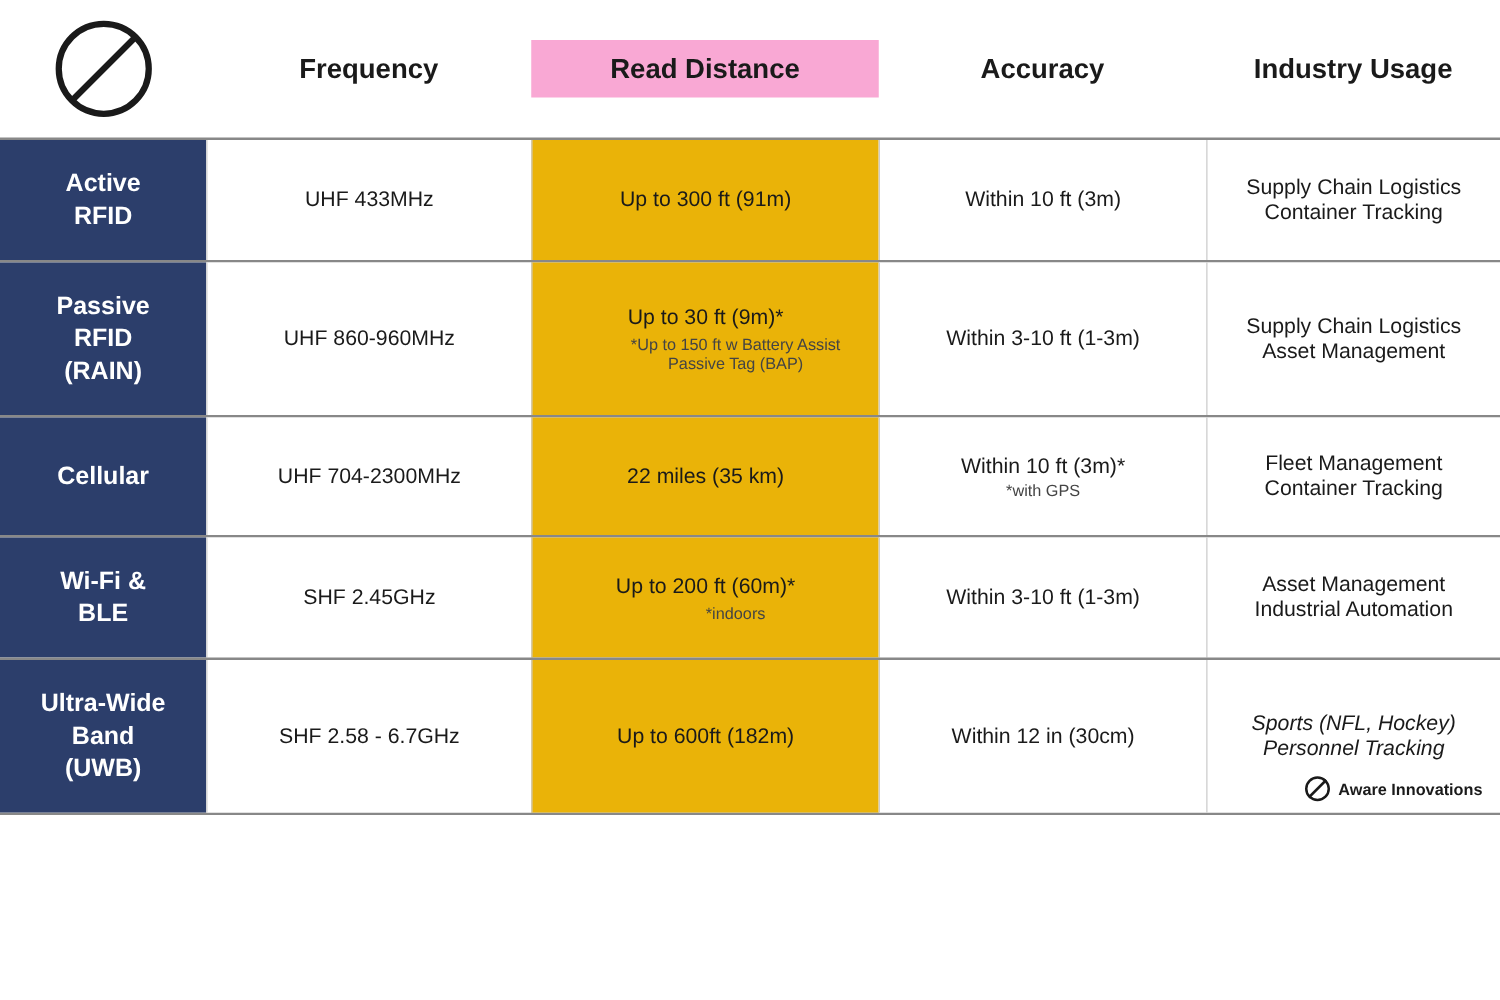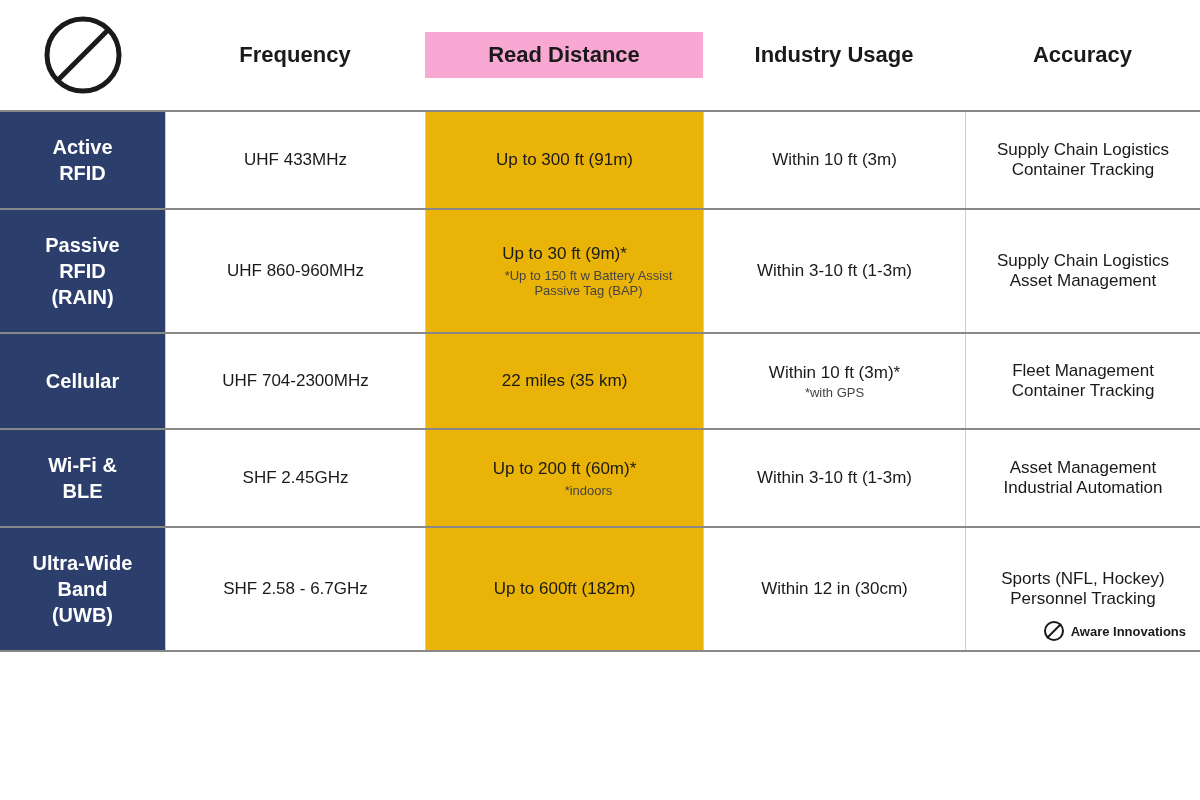--- a/index.html
+++ b/index.html
@@ -124,22 +124,22 @@
     <div class="logo-cell">
 
       <svg class="logo-svg" viewBox="0 0 80 80">
         <circle cx="40" cy="40" r="36" fill="none" stroke="#1a1a1a" stroke-width="5"></circle>
         <line x1="15" y1="65" x2="65" y2="15" stroke="#1a1a1a" stroke-width="5"></line>
         <line x1="22" y1="58" x2="58" y2="22" stroke="#1a1a1a" stroke-width="3"></line>
       </svg>
     </div>
     <div class="header-cell">Frequency</div>
     <div class="header-cell highlight">Read Distance</div>
+    <div class="header-cell">Accuracy</div>
     <div class="header-cell">Industry Usage</div>
-    <div class="header-cell">Accuracy</div>
   </div>
 
   <div class="data-rows">
 
     <div class="data-row">
       <div class="row-label">Active<br>RFID</div>
       <div class="data-cell">UHF 433MHz</div>
       <div class="data-cell highlight">
         <span>Up to 300 ft (91m)</span>
       </div>
@@ -188,21 +188,21 @@
     </div>
 
     <div class="data-row">
       <div class="row-label">Ultra-Wide<br>Band<br>(UWB)</div>
       <div class="data-cell">SHF 2.58 - 6.7GHz</div>
       <div class="data-cell highlight">
         <span>Up to 600ft (182m)</span>
       </div>
       <div class="data-cell">Within 12 in (30cm)</div>
       <div class="data-cell" style="position:relative;">
-        <span style="white-space: pre-line;">Sports (NFL, Hockey)
+        <span style="white-space: pre-line; font-style: italic;">Sports (NFL, Hockey)
 Personnel Tracking</span>
         <div class="footer-brand" style="position:absolute; bottom:4px; right:4px;">
           <svg class="brand-logo" viewBox="0 0 22 22">
             <circle cx="11" cy="11" r="9" fill="none" stroke="#1a1a1a" stroke-width="2"></circle>
             <line x1="4" y1="18" x2="18" y2="4" stroke="#1a1a1a" stroke-width="2"></line>
           </svg>
           <span class="brand-text">Aware Innovations</span>
         </div>
       </div>
     </div>

